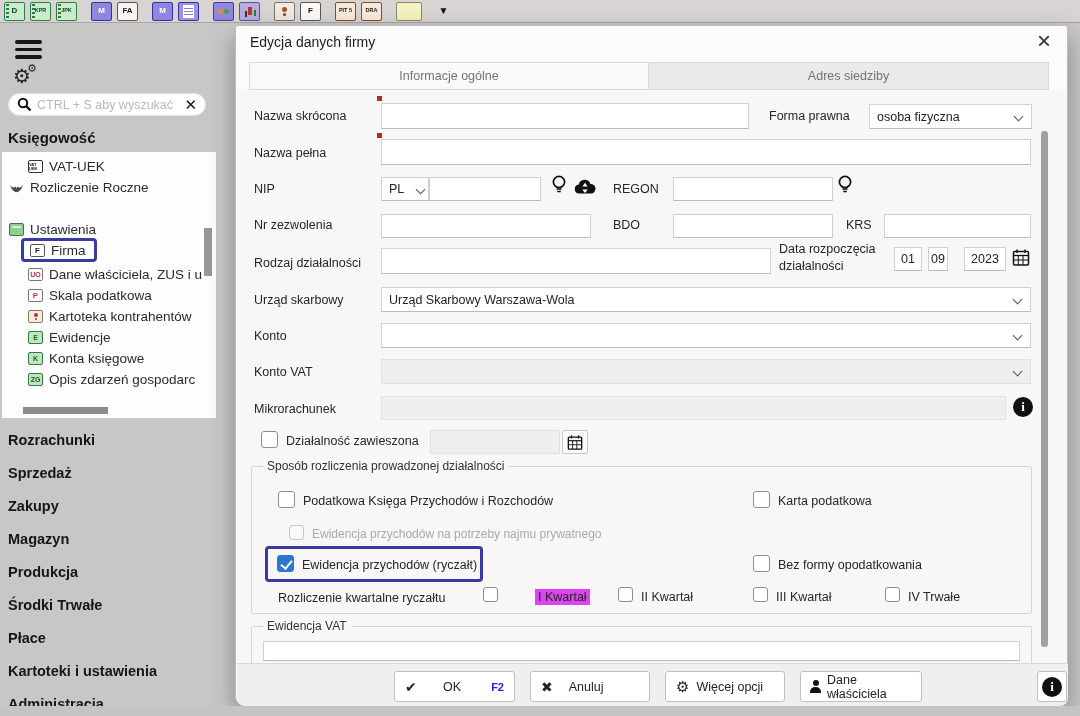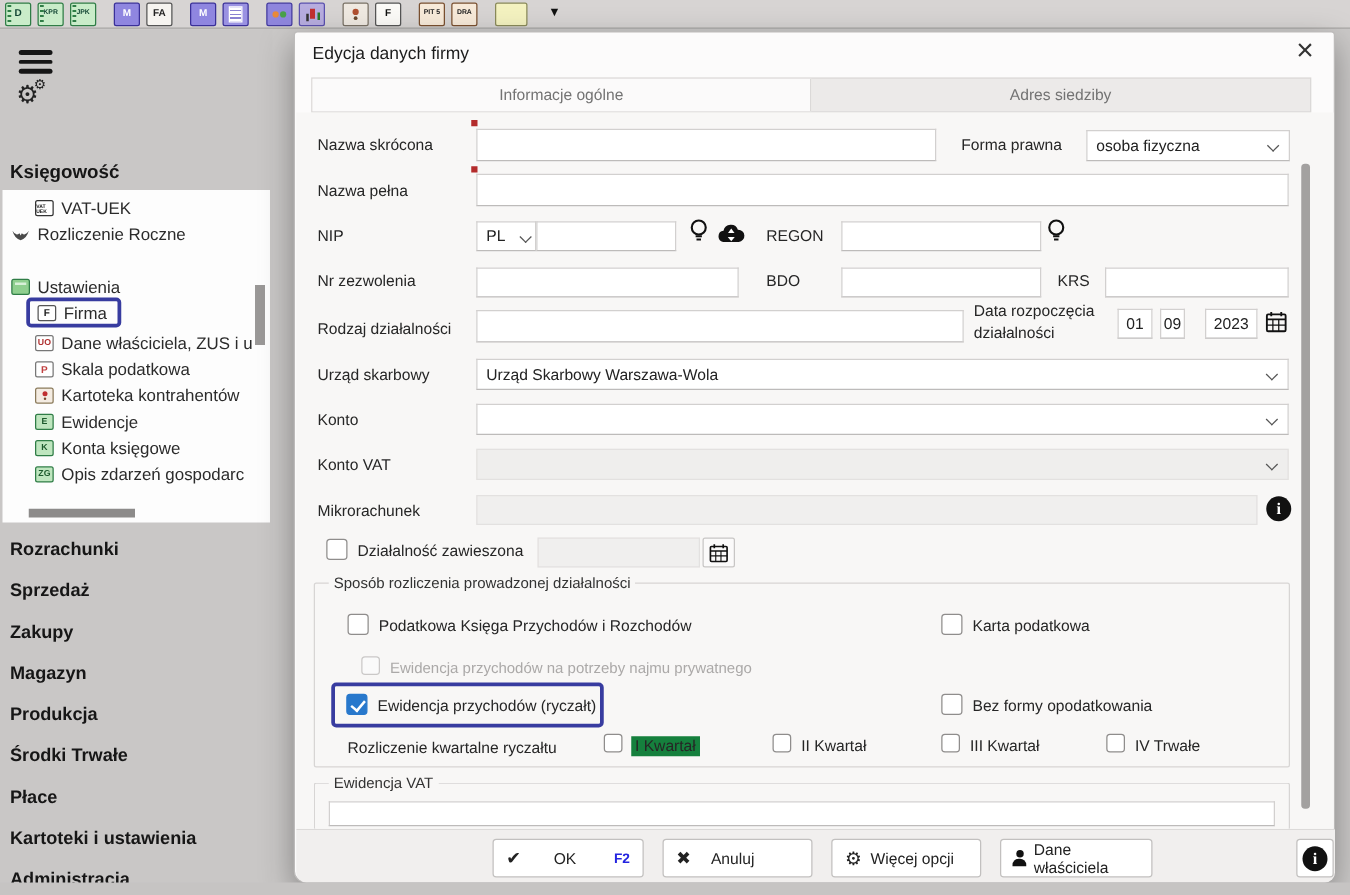--- a/index.html
+++ b/index.html
@@ -72,21 +72,21 @@
   .sel.dis { background:#efeeed; border-color:#e3e1e0; }
   .chev { position:absolute; right:9px; top:8px; width:7px; height:7px; border-right:1.4px solid #555; border-bottom:1.4px solid #555; transform:rotate(45deg); }
   .req { position:absolute; width:5px; height:5px; background:#b32b2b; }
   .cb { position:absolute; width:17px; height:17px; background:#fff; border:1px solid #8f8d8c; border-radius:3px; cursor:pointer; }
   .cb.small { width:15px; height:15px; }
   .cb.checked { background:#2878cc; border-color:#2878cc; }
   .cb.checked::after { content:""; position:absolute; left:5px; top:2px; width:5px; height:9px; border:solid #fff; border-width:0 2px 2px 0; transform:rotate(40deg); }
   .cb.dis { border-color:#cac8c7; background:#fafafa; }
   .cblabel { position:absolute; font-size:12.5px; color:#262626; white-space:nowrap; cursor:pointer; }
   .cblabel.gray { color:#aba9a8; }
-  .q-hl { background:#15803d; padding:1px 3px; }
+  .q-hl { background:#d946ef; padding:1px 3px;margin-left:30px; }
   .fieldset { position:absolute; border:1px solid #d7d5d4; border-radius:2px; }
   .legend { position:absolute; font-size:12px; color:#333; background:#f8f7f6; padding:0 4px; white-space:nowrap; }
   .iconbtn { position:absolute; cursor:pointer; display:flex; align-items:center; justify-content:center; }
   .calbtn { background:#fbfafa; border:1px solid #c8c6c5; border-radius:2px; }
   .infocircle { width:20px; height:20px; border-radius:50%; background:#111; color:#fff; font-size:13px; font-weight:bold; font-family:"Liberation Serif","DejaVu Serif",serif; display:flex; align-items:center; justify-content:center; }
   .vthumb2 { position:absolute; left:805px; top:105px; width:7px; height:516px; background:#a3a1a0; border-radius:3px; cursor:pointer; }
   .footer { position:absolute; left:1px; top:637px; width:831px; height:43px; background:#f1efee; border-top:1px solid #dcdad9; border-radius:0 0 8px 8px; }
   .fbtn { position:absolute; top:7px; height:31px; background:#fff; border:1px solid #c2c0bf; border-radius:3px; display:flex; align-items:center; font-size:12.5px; color:#222; cursor:pointer; padding:0 10px; }
   .fbtn .mark { font-size:14px; font-weight:bold; margin-right:10px; }
   .f2 { color:#2424e0; font-weight:bold; font-size:11px; margin-left:14px; }
@@ -118,20 +118,28 @@
 </div>
 
 <div class="sidebar">
   <div class="hamburger">
       <span></span>
       <span></span>
       <span></span>
     </div>
   <div class="gears">⚙<span class="g2">⚙</span></div>
 
+  <div class="searchpill">
+    <svg width="15" height="15" viewBox="0 0 15 15">
+        <circle cx="6" cy="6" r="4.2" fill="none" stroke="#111" stroke-width="2"></circle>
+        <line x1="9.2" y1="9.2" x2="13.5" y2="13.5" stroke="#111" stroke-width="2.4"></line>
+      </svg>
+    <input style="margin-left: 5px;" placeholder="CTRL + S aby wyszukać">
+    <span class="search-x">✕</span>
+  </div>
 
   <div class="sb-title">Księgowość</div>
 
   <div class="treepanel">
     <div class="trow" style="left:26px; top:4px;">
       <span class="tico ti-vat">VAT UEK</span>
       <span class="tlabel">VAT-UEK</span>
     </div>
     <div class="trow" style="left:7px; top:25px;">
       <svg class="tico" width="16" height="13" viewBox="0 0 16 12">

